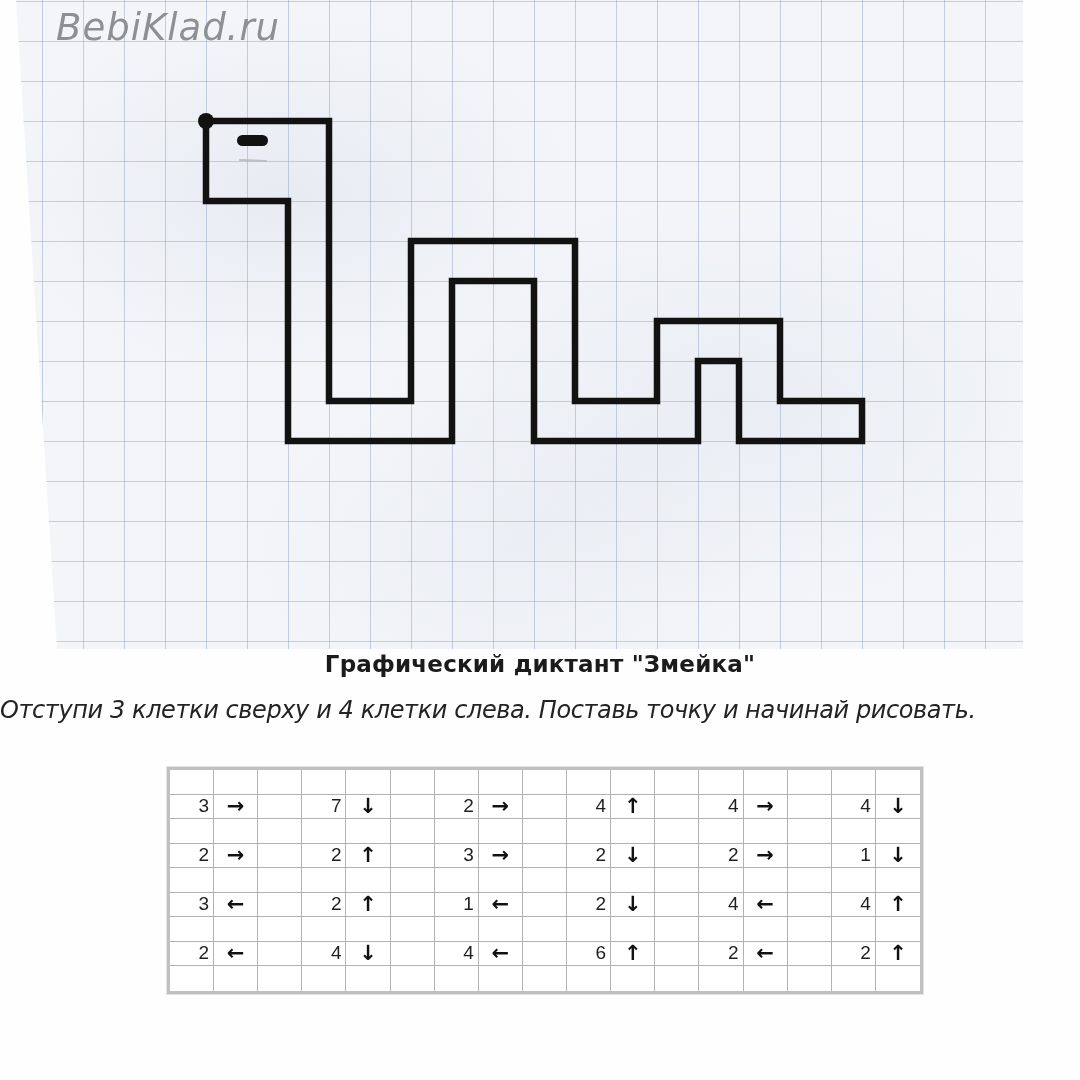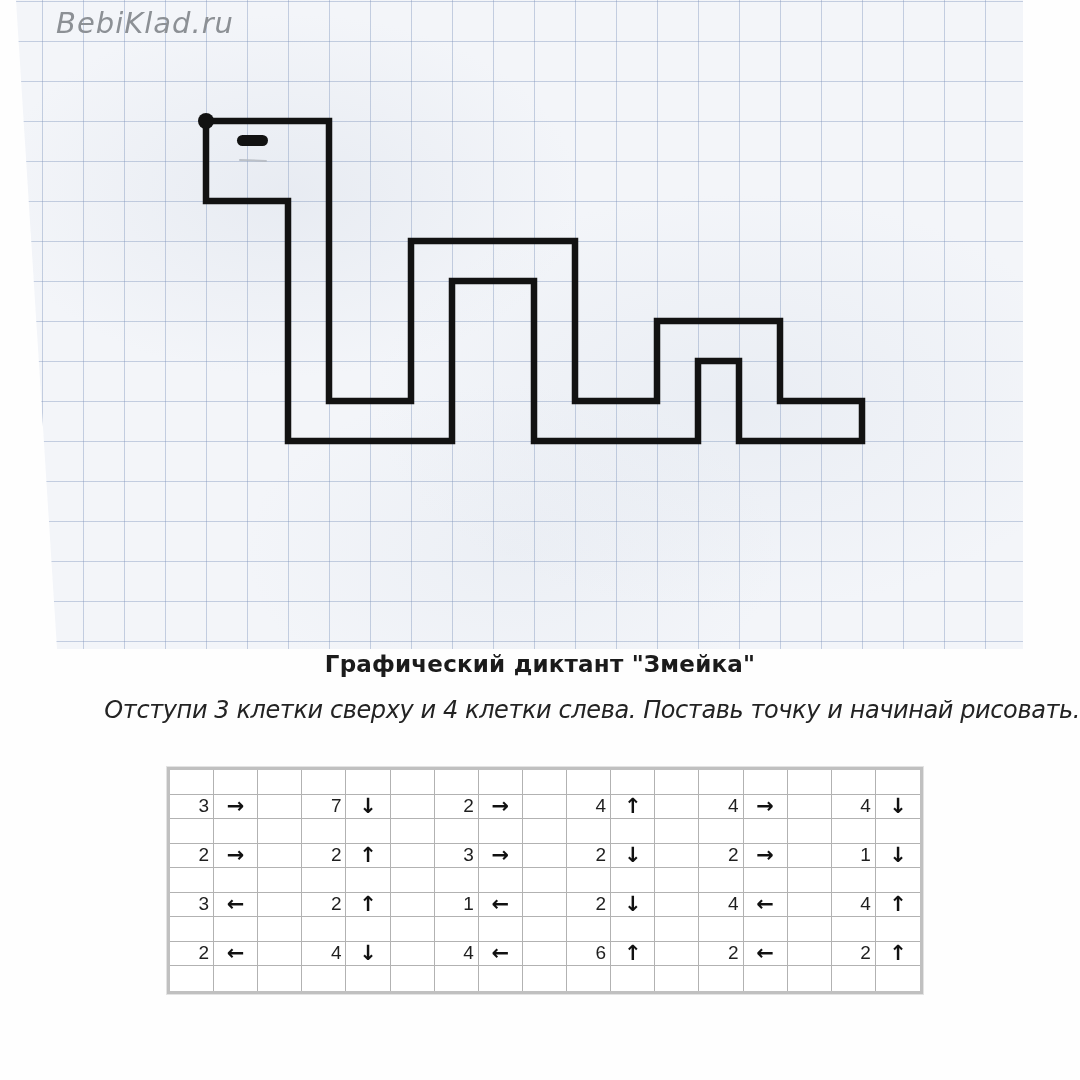--- a/index.html
+++ b/index.html
@@ -13,28 +13,28 @@
       linear-gradient(to right, rgba(128,150,188,0.42) 1px, transparent 1px),
       linear-gradient(to bottom, rgba(128,150,188,0.42) 1px, transparent 1px),
       radial-gradient(420px 260px at 28% 30%, rgba(205,213,226,0.30), transparent 70%),
       radial-gradient(520px 300px at 72% 62%, rgba(206,215,228,0.26), transparent 70%),
       radial-gradient(380px 240px at 50% 85%, rgba(210,218,230,0.22), transparent 70%);
     background-size:41px 40px, 41px 40px, 100% 100%, 100% 100%, 100% 100%;
     background-position:1px 1px, 1px 1px, 0 0, 0 0, 0 0;
     background-repeat:repeat,repeat,no-repeat,no-repeat,no-repeat;
     clip-path:polygon(16px 0, 1023px 0, 1023px 649px, 57px 649px);
   }
-  .watermark{position:absolute;left:56px;top:6px;font-size:29px;font-style:italic;
+  .watermark{position:absolute;left:56px;top:6px;font-size:37px;font-style:italic;
     letter-spacing:1px;color:#8c9095;white-space:nowrap;}
   svg.snake{position:absolute;left:0;top:0;}
 
   
   .title{position:absolute;left:0;right:0;top:651px;text-align:center;
     font-size:23px;font-weight:bold;color:#1b1b1b;letter-spacing:0.2px;white-space:nowrap;}
-  .instructions{position:absolute;left:0;right:0;top:696px;text-align:right;
+  .instructions{position:absolute;left:0;right:0;top:696px;text-align:left;
     font-size:24px;font-style:italic;color:#232323;letter-spacing:-0.4px;white-space:nowrap;}
 
   
   .dictation{position:absolute;left:167px;top:767px;
     border:3px solid #c0c0c0;box-shadow:0 0 0 1px #e3e3e3;background:#ffffff;
     display:grid;width:750px;
     grid-template-columns:repeat(17,1fr);
     grid-template-rows:repeat(9,24.5px);}
   .dt-cell{display:flex;align-items:center;background:#ffffff;
     border-right:1px solid #b2b2b2;border-bottom:1px solid #b2b2b2;overflow:hidden;}

